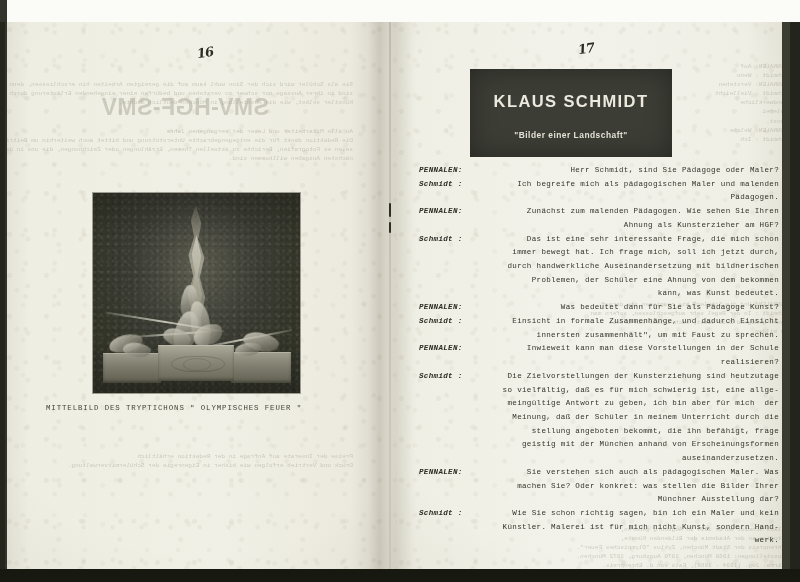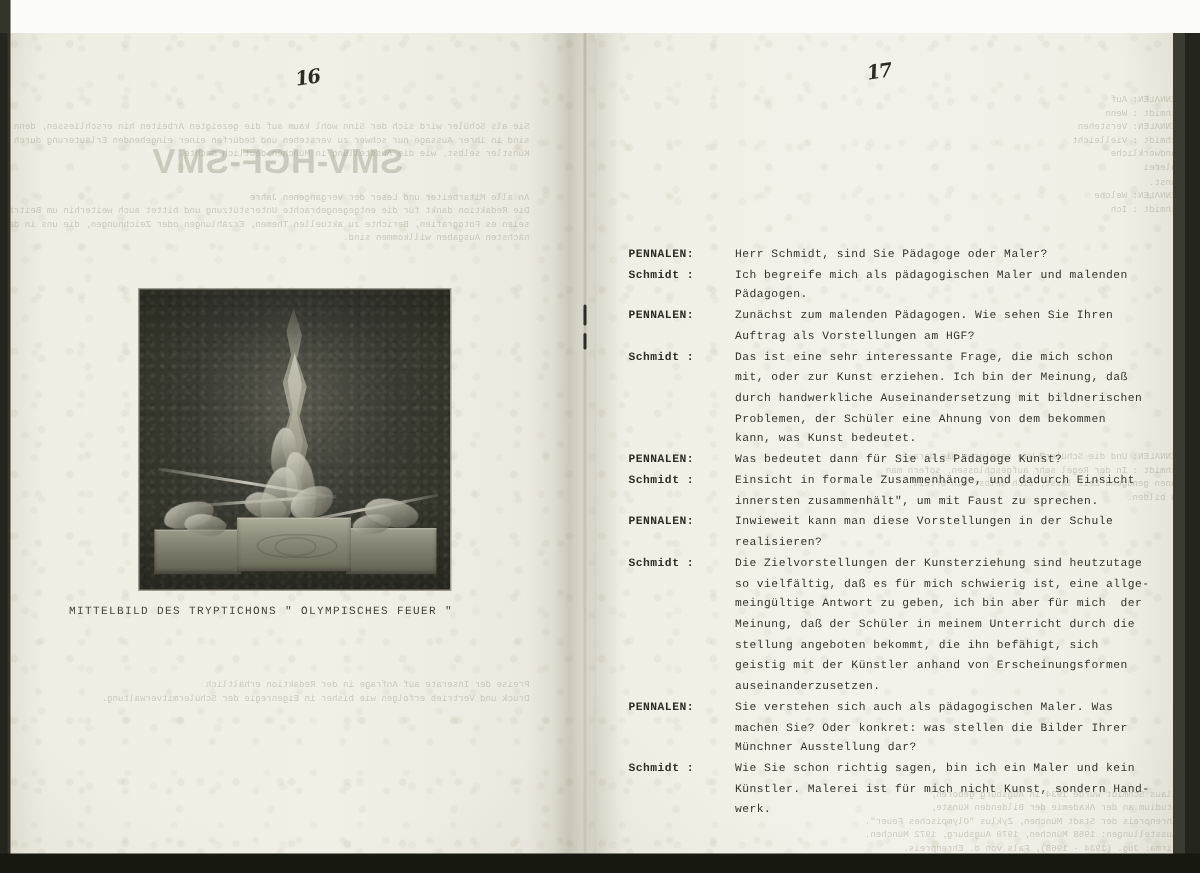--- a/index.html
+++ b/index.html
@@ -255,23 +255,24 @@
     color:#33342b;
     letter-spacing:.32px;
   }
   .turn{display:block;}
   .tline{display:flex;white-space:pre;}
   .tspeaker{
     width:71px;flex:0 0 71px;
     white-space:pre;
     font-weight:700;
     color:#2c2d25;
+    font-style:italic;
   }
   .tspeaker.blank{font-weight:400;}
-  .ttext{white-space:pre;flex:1;}
+  .ttext{white-space:pre;flex:1;text-align:right;}
 </style>
 </head>
 <body>
 
 <div id="scan">
 
   <div class="bed"></div>
   <div class="bed-top-white"></div>
 
   <div class="sheet" id="sheet-left">
@@ -348,37 +349,41 @@
     <div class="fig" id="fig-l1"></div>
     <div class="fig" id="fig-l2"></div>
     <div class="fig" id="fig-r1"></div>
     <div class="fig" id="fig-r2"></div>
 
     <div class="photo-shade"></div>
   </div>
 
   <div id="photo-caption">MITTELBILD DES TRYPTICHONS " OLYMPISCHES FEUER "</div>
 
+  <div id="title-block">
+    <div id="title-name">KLAUS SCHMIDT</div>
+    <div id="title-subtitle">"Bilder einer Landschaft"</div>
+  </div>
 
   <div id="transcript">
       <div class="turn">
         <div class="tline"><span class="tspeaker">PENNALEN:</span><span class="ttext">Herr Schmidt, sind Sie Pädagoge oder Maler?</span></div>
       </div>
       <div class="turn">
         <div class="tline"><span class="tspeaker">Schmidt :</span><span class="ttext">Ich begreife mich als pädagogischen Maler und malenden</span></div>
         <div class="tline"><span class="tspeaker blank"></span><span class="ttext">Pädagogen.</span></div>
       </div>
       <div class="turn">
         <div class="tline"><span class="tspeaker">PENNALEN:</span><span class="ttext">Zunächst zum malenden Pädagogen. Wie sehen Sie Ihren</span></div>
-        <div class="tline"><span class="tspeaker blank"></span><span class="ttext">Auftrag als Vorstellungen am HGF?</span></div>
+        <div class="tline"><span class="tspeaker blank"></span><span class="ttext">Ahnung als Kunsterzieher am HGF?</span></div>
       </div>
       <div class="turn">
         <div class="tline"><span class="tspeaker">Schmidt :</span><span class="ttext">Das ist eine sehr interessante Frage, die mich schon</span></div>
+        <div class="tline"><span class="tspeaker blank"></span><span class="ttext">immer bewegt hat. Ich frage mich, soll ich jetzt durch,</span></div>
         <div class="tline"><span class="tspeaker blank"></span></div>
-        <div class="tline"><span class="tspeaker blank"></span><span class="ttext">mit, oder zur Kunst erziehen. Ich bin der Meinung, daß</span></div>
         <div class="tline"><span class="tspeaker blank"></span><span class="ttext">durch handwerkliche Auseinandersetzung mit bildnerischen</span></div>
         <div class="tline"><span class="tspeaker blank"></span><span class="ttext">Problemen, der Schüler eine Ahnung von dem bekommen</span></div>
         <div class="tline"><span class="tspeaker blank"></span><span class="ttext">kann, was Kunst bedeutet.</span></div>
       </div>
       <div class="turn">
         <div class="tline"><span class="tspeaker">PENNALEN:</span><span class="ttext">Was bedeutet dann für Sie als Pädagoge Kunst?</span></div>
       </div>
       <div class="turn">
         <div class="tline"><span class="tspeaker">Schmidt :</span><span class="ttext">Einsicht in formale Zusammenhänge, und dadurch Einsicht</span></div>
         <div class="tline"><span class="tspeaker blank"></span></div>
@@ -386,22 +391,22 @@
       </div>
       <div class="turn">
         <div class="tline"><span class="tspeaker">PENNALEN:</span><span class="ttext">Inwieweit kann man diese Vorstellungen in der Schule</span></div>
         <div class="tline"><span class="tspeaker blank"></span><span class="ttext">realisieren?</span></div>
       </div>
       <div class="turn">
         <div class="tline"><span class="tspeaker">Schmidt :</span><span class="ttext">Die Zielvorstellungen der Kunsterziehung sind heutzutage</span></div>
         <div class="tline"><span class="tspeaker blank"></span><span class="ttext">so vielfältig, daß es für mich schwierig ist, eine allge-</span></div>
         <div class="tline"><span class="tspeaker blank"></span><span class="ttext">meingültige Antwort zu geben, ich bin aber für mich  der</span></div>
         <div class="tline"><span class="tspeaker blank"></span><span class="ttext">Meinung, daß der Schüler in meinem Unterricht durch die</span></div>
-        <div class="tline"><span class="tspeaker blank"></span><span class="ttext">stellung angeboten bekommt, die ihn befähigt, sich</span></div>
-        <div class="tline"><span class="tspeaker blank"></span><span class="ttext">geistig mit der Künstler anhand von Erscheinungsformen</span></div>
+        <div class="tline"><span class="tspeaker blank"></span><span class="ttext">stellung angeboten bekommt, die ihn befähigt, frage</span></div>
+        <div class="tline"><span class="tspeaker blank"></span><span class="ttext">geistig mit der München anhand von Erscheinungsformen</span></div>
         <div class="tline"><span class="tspeaker blank"></span><span class="ttext">auseinanderzusetzen.</span></div>
       </div>
       <div class="turn">
         <div class="tline"><span class="tspeaker">PENNALEN:</span><span class="ttext">Sie verstehen sich auch als pädagogischen Maler. Was</span></div>
         <div class="tline"><span class="tspeaker blank"></span><span class="ttext">machen Sie? Oder konkret: was stellen die Bilder Ihrer</span></div>
         <div class="tline"><span class="tspeaker blank"></span><span class="ttext">Münchner Ausstellung dar?</span></div>
       </div>
       <div class="turn">
         <div class="tline"><span class="tspeaker">Schmidt :</span><span class="ttext">Wie Sie schon richtig sagen, bin ich ein Maler und kein</span></div>
         <div class="tline"><span class="tspeaker blank"></span><span class="ttext">Künstler. Malerei ist für mich nicht Kunst, sondern Hand-</span></div>

